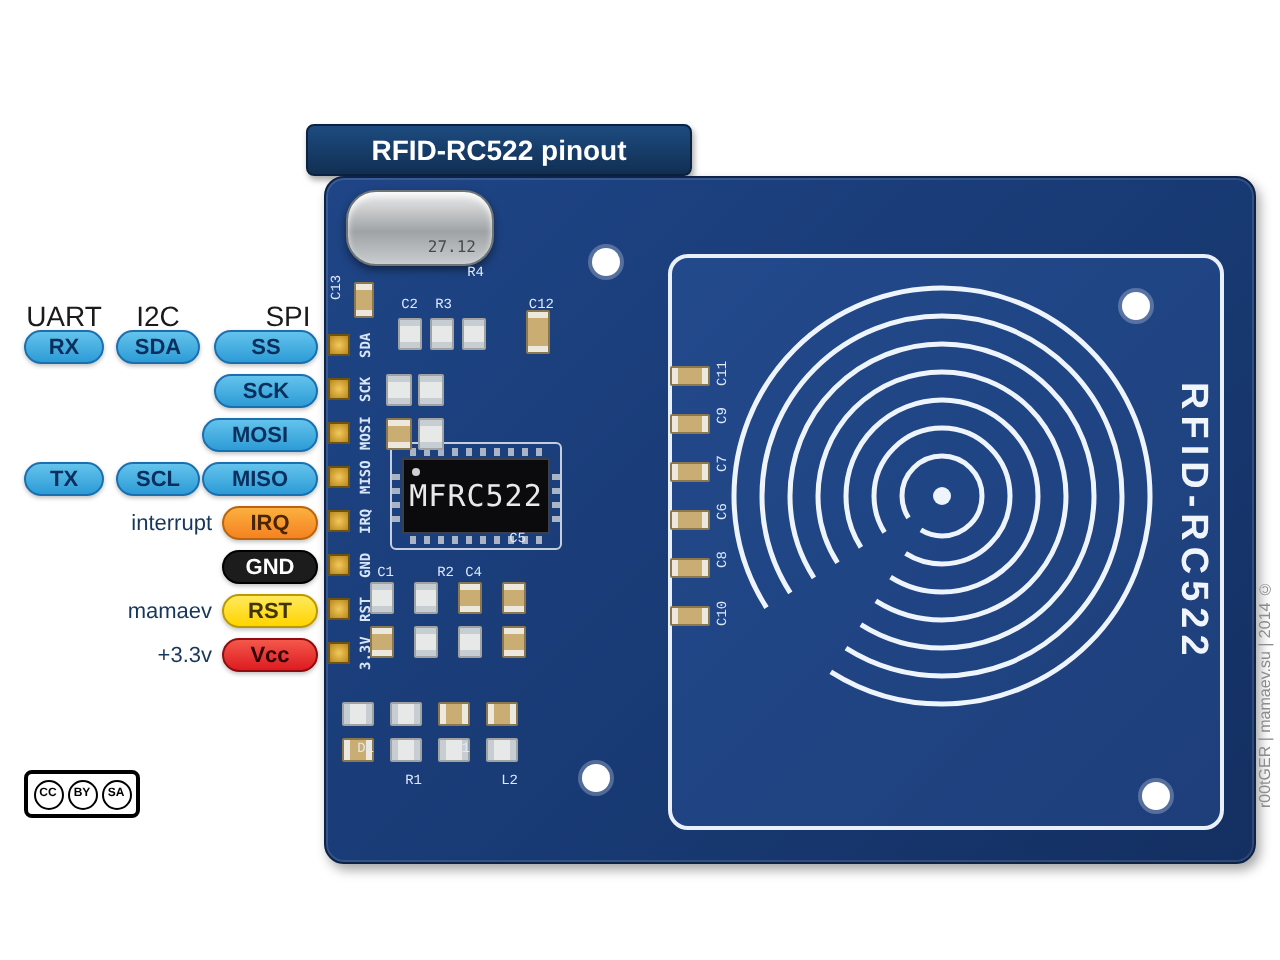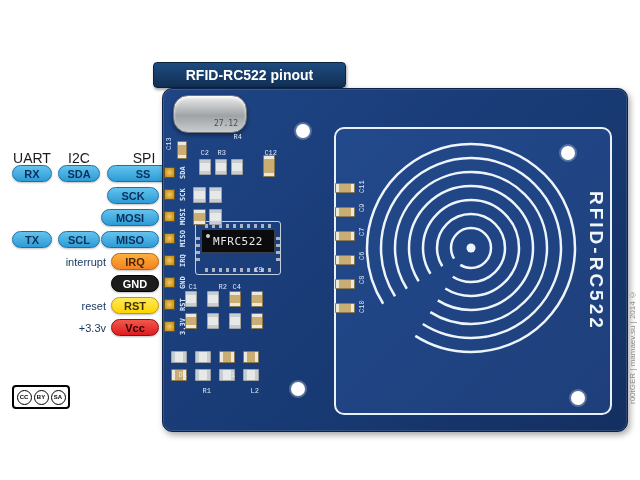--- a/index.html
+++ b/index.html
@@ -39,22 +39,22 @@
            box-shadow:inset 0 2px 3px rgba(255,255,255,.85),0 2px 4px rgba(0,0,0,.45)}
   .crystal span{position:absolute;right:8px;bottom:4px;font-size:8px;color:#4a4a4a;
                 font-family:"DejaVu Sans Mono",monospace}
   .hdrpin{position:absolute;left:1px;width:11px;height:11px;background:radial-gradient(#f2c95c,#b9861c);
           border:1px solid #6e5210}
   .silk{position:absolute;left:14px;width:12px;height:30px;writing-mode:vertical-rl;transform:rotate(180deg);
         font-size:7px;line-height:12px;text-align:center;font-weight:bold;color:#d9e6f8;
         font-family:"DejaVu Sans Mono",monospace}
   .chipbox{position:absolute;left:32px;top:132px;width:86px;height:54px;border:1px solid rgba(255,255,255,.75);
            border-radius:3px}
-  .chip{position:absolute;left:38px;top:140px;width:74px;height:24px;background:#0b0b0d;border:1px solid #3a3f4a;
-        color:#e9e9ec;display:flex;align-items:center;justify-content:center;font-size:11px;letter-spacing:.5px;
+  .chip{position:absolute;left:38px;top:140px;width:74px;height:38px;background:#0b0b0d;border:1px solid #3a3f4a;
+        color:#e9e9ec;display:flex;align-items:center;justify-content:center;font-size:15px;letter-spacing:.5px;
         font-family:"DejaVu Sans Mono",monospace}
   .chip i{position:absolute;left:4px;top:4px;width:4px;height:4px;border-radius:50%;background:#cfcfcf}
   .chip-pins-h{position:absolute;height:4px;background:repeating-linear-gradient(90deg,#aab4c4 0 3px,transparent 3px 7px)}
   .chip-pins-v{position:absolute;width:4px;background:repeating-linear-gradient(0deg,#aab4c4 0 3px,transparent 3px 7px)}
   .smd{position:absolute;border:1px solid rgba(0,0,0,.3);border-radius:1px;background:#c9ad72}
   .smd.wh{background:#e7e9e9}
   .smd::before,.smd::after{content:"";position:absolute;background:#ece8dd}
   .smd.wh::before,.smd.wh::after{background:#c6cdd3}
   .smd.v::before{left:0;right:0;top:0;height:3px}
   .smd.v::after{left:0;right:0;bottom:0;height:3px}
@@ -82,33 +82,33 @@
   <div class="banner">
     <span>RFID-RC522 pinout</span>
   </div>
 
   <div class="bus-header" style="left:10px;width:44px">UART</div>
   <div class="bus-header" style="left:58px;width:42px">I2C</div>
   <div class="bus-header" style="left:122px;width:44px">SPI</div>
 
   <div class="pill blue" style="left:12px;top:165px;width:40px">RX</div>
   <div class="pill blue" style="left:58px;top:165px;width:42px">SDA</div>
-  <div class="pill blue" style="left:107px;top:165px;width:72px">SS</div>
+  <div class="pill blue" style="left:107px;top:165px;width:52px">SS</div>
   <div class="pill blue" style="left:107px;top:187px;width:52px">SCK</div>
   <div class="pill blue" style="left:101px;top:209px;width:58px">MOSI</div>
   <div class="pill blue" style="left:12px;top:231px;width:40px">TX</div>
   <div class="pill blue" style="left:58px;top:231px;width:42px">SCL</div>
   <div class="pill blue" style="left:101px;top:231px;width:58px">MISO</div>
   <div class="pill orange" style="left:111px;top:253px;width:48px">IRQ</div>
   <div class="pill black" style="left:111px;top:275px;width:48px">GND</div>
   <div class="pill yellow" style="left:111px;top:297px;width:48px">RST</div>
   <div class="pill red" style="left:111px;top:319px;width:48px">Vcc</div>
 
   <div class="side-label" style="left:36px;top:256px;width:70px">interrupt</div>
-  <div class="side-label" style="left:54px;top:300px;width:52px">reset</div>
+  <div class="side-label" style="left:54px;top:300px;width:52px">mamaev</div>
   <div class="side-label" style="left:46px;top:322px;width:60px">+3.3v</div>
 
   <div class="board">
 
     <div class="ant-area"></div>
     <svg class="ant-svg" width="466" height="344" viewBox="0 0 466 344">
       <g fill="none" stroke="#eef4fc" stroke-width="2.5">
         <circle cx="308" cy="159" r="20" pathLength="100" stroke-dasharray="93 7" stroke-dashoffset="59"></circle>
         <circle cx="308" cy="159" r="34" pathLength="100" stroke-dasharray="93 7" stroke-dashoffset="59"></circle>
         <circle cx="308" cy="159" r="48" pathLength="100" stroke-dasharray="93 7" stroke-dashoffset="59"></circle>

